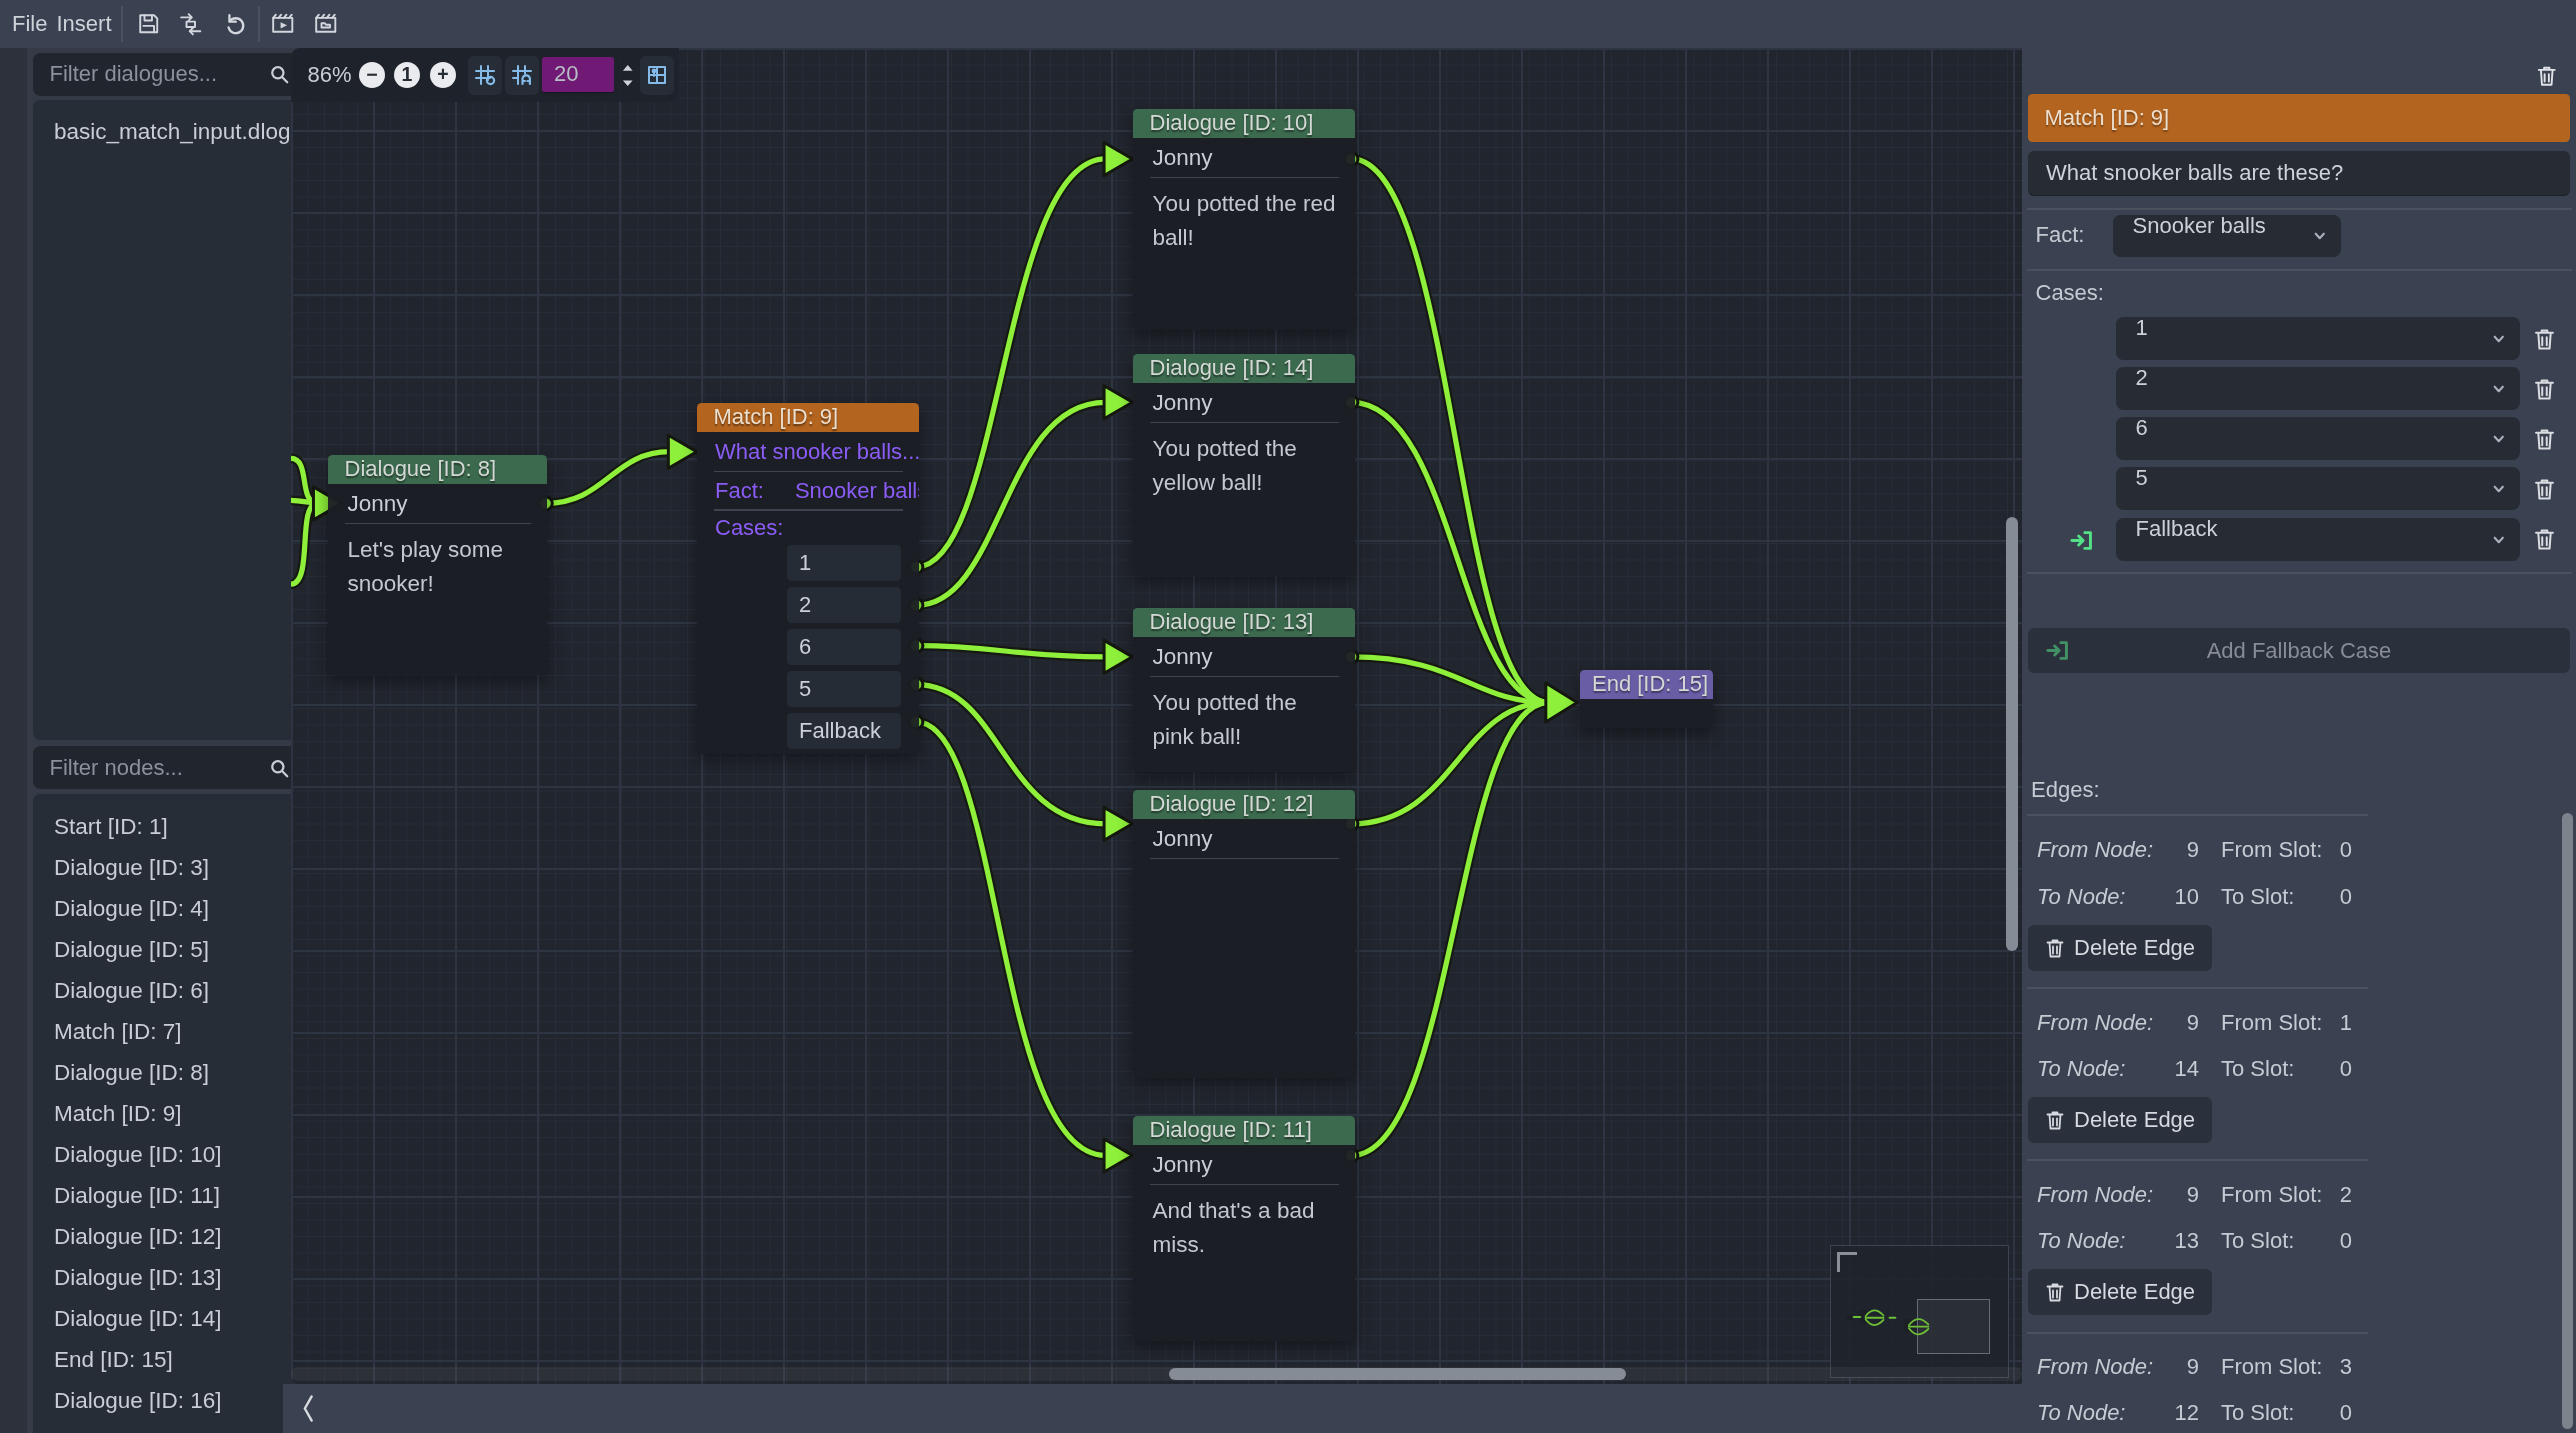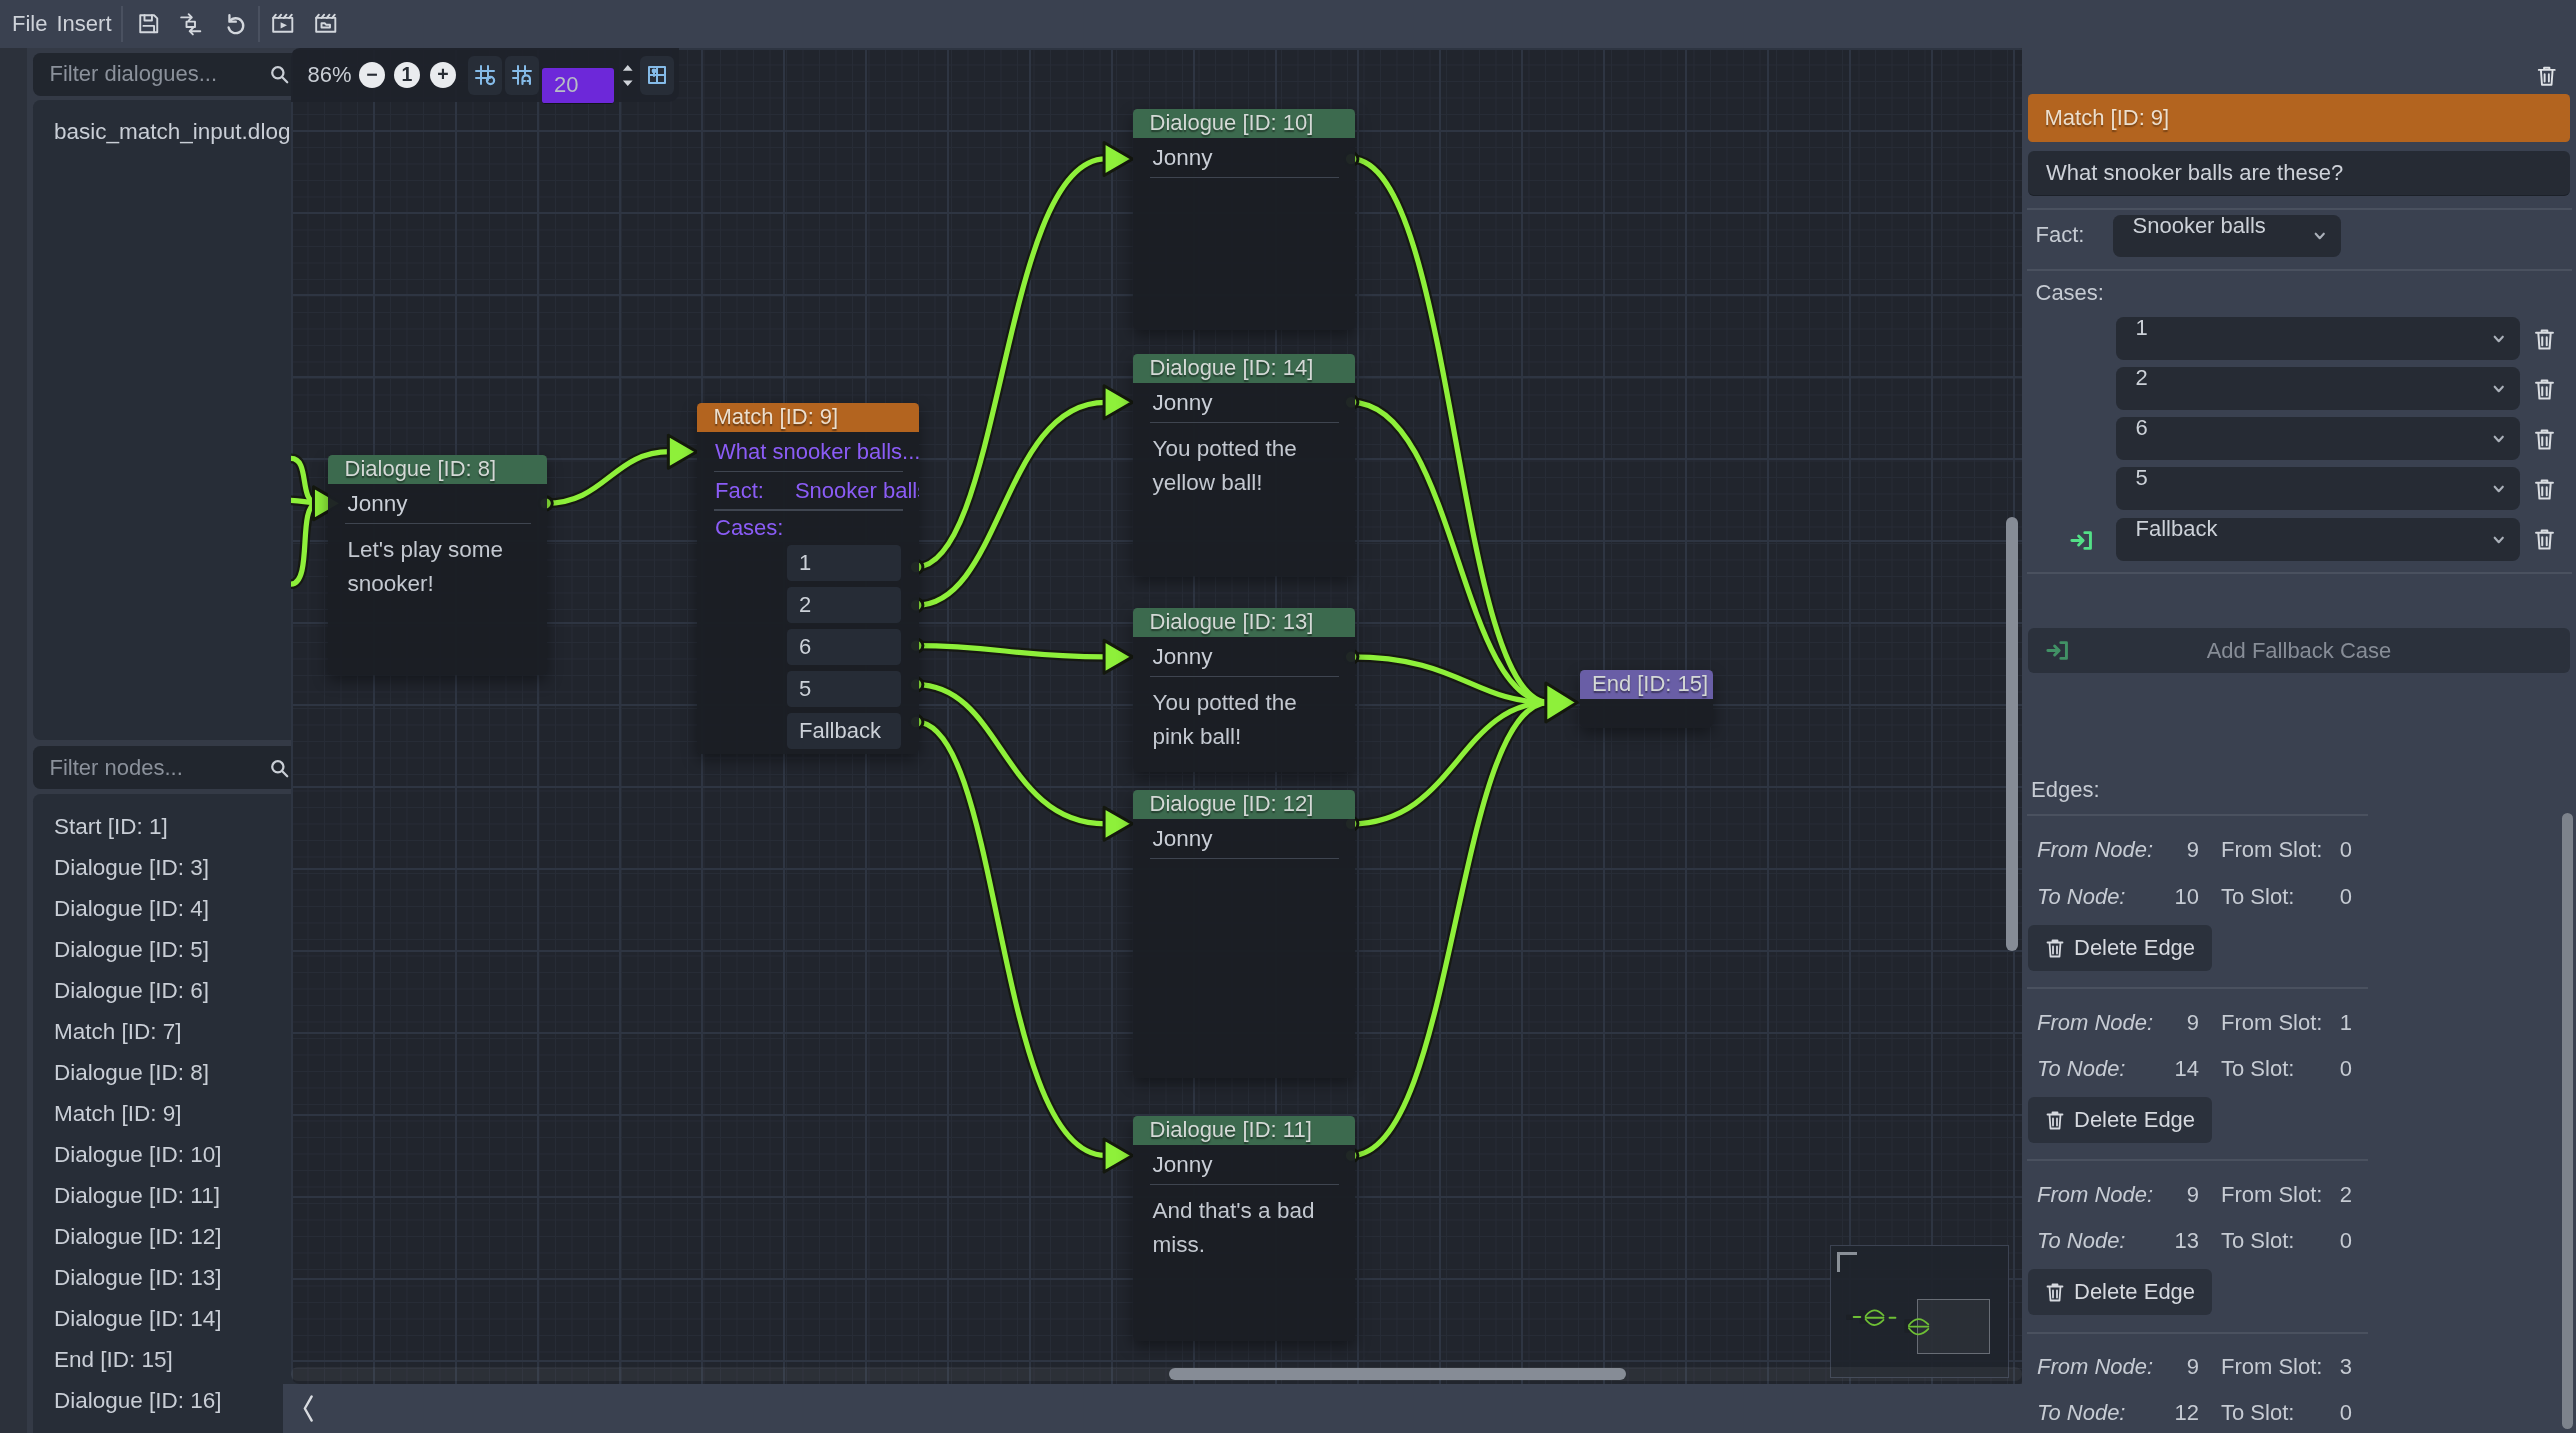--- a/index.html
+++ b/index.html
@@ -34,21 +34,21 @@
       linear-gradient(90deg,#2e3542 1.5px, transparent 1.5px),
       linear-gradient(#272c36 0.7px, transparent 0.7px),
       linear-gradient(90deg,#272c36 0.7px, transparent 0.7px);
     background-size:82px 82px,82px 82px,16.5px 16.5px,16.5px 16.5px; }
 
   .gtoolbar { position:absolute; left:0; top:0; width:388px; height:54px; background:rgba(30,34,42,.92); border-radius:0 0 10.5px 0; }
   .zoom-label { position:absolute; left:16.5px; top:0; height:54px; line-height:54px; font-size:22px; color:#c9ced5; }
   .circle-btn { position:absolute; top:14.2px; width:26px; height:26px; border-radius:50%; background:#e9ebee; color:#272c34; font-size:19.5px; font-weight:bold; text-align:center; line-height:25.5px; }
   .tg-btn { position:absolute; top:7.5px; width:34px; height:39px; background:#272d37; border-radius:6px; color:#85bbe8; }
   .tg-btn svg { position:absolute; left:5.2px; top:7.5px; width:24px; height:24px; }
-  .spin-box { position:absolute; left:251px; top:9px; width:72px; height:36px; background:#6d28d9; border-radius:3px; border-bottom:1.5px solid #12151b; font-size:22px; color:#b7bdc5; line-height:34px; padding-left:12px;margin-top:11px; }
+  .spin-box { position:absolute; left:251px; top:9px; width:72px; height:36px; background:#701a75; border-radius:3px; border-bottom:1.5px solid #12151b; font-size:22px; color:#b7bdc5; line-height:34px; padding-left:12px; }
   .spin-arrows { position:absolute; left:327px; top:10.5px; width:19.5px; height:33px; color:#cfd3d9; }
 
   
   .gnode { position:absolute; border-radius:4.5px; box-shadow:0 6px 15px rgba(0,0,0,.38); }
   .gnode-hdr { height:28.5px; line-height:28.5px; font-size:22px; color:#d4d9d6; padding-left:16.5px; border-radius:4.5px 4.5px 0 0; text-shadow:0 1.5px 1.5px rgba(0,0,0,.45); white-space:nowrap; overflow:hidden; }
   .hdr-green  { background:#3c6a4e; }
   .hdr-orange { background:#b3641f; color:#ecdfce; }
   .hdr-purple { background:#695ea6; }
   .gnode-body { position:absolute; left:0; right:0; top:28.5px; bottom:0; background:rgba(27,30,36,.96); border-radius:0 0 4.5px 4.5px; }
   .speaker-row { height:39px; line-height:39px; padding-left:19.5px; font-size:22.5px; color:#c9ced6; }
@@ -300,20 +300,21 @@
         <div class="case-box">5</div>
         <div class="case-box">Fallback</div>
       </div>
     </div>
 
     <div class="gnode" style="left:842px; top:61px; width:222px; height:221px">
       <div class="gnode-hdr hdr-green">Dialogue [ID: 10]</div>
       <div class="gnode-body">
         <div class="speaker-row">Jonny</div>
         <div class="gnode-sep"></div>
+        <div class="gnode-text">You potted the red ball!</div>
       </div>
     </div>
 
     <div class="gnode" style="left:842px; top:306px; width:222px; height:222px">
       <div class="gnode-hdr hdr-green">Dialogue [ID: 14]</div>
       <div class="gnode-body">
         <div class="speaker-row">Jonny</div>
         <div class="gnode-sep"></div>
         <div class="gnode-text">You potted the yellow ball!</div>
       </div>

